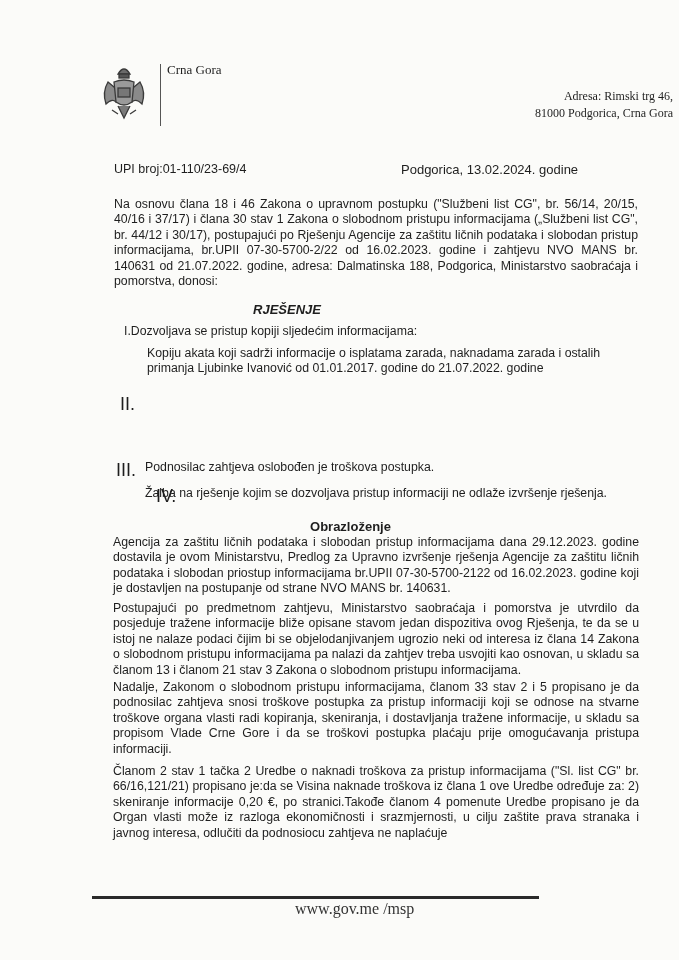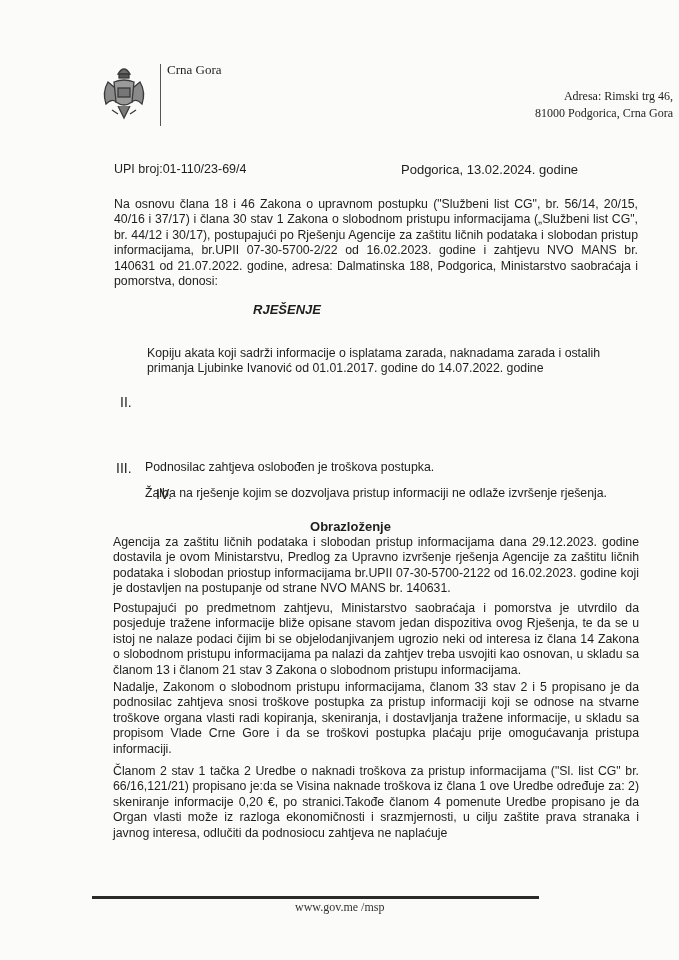--- a/index.html
+++ b/index.html
@@ -23,24 +23,24 @@
     .addr { position: absolute; right: 17px; top: 88px; text-align: right; font-size: 12px; line-height: 17px; }
 
     .refno { position: absolute; left: 103px; top: 162px; font-size: 12.5px; }
     .date  { position: absolute; left: 390px; top: 162px; font-size: 13px; }
 
     .para {
       position: absolute; font-size: 12.3px; line-height: 15.4px;
       text-align: justify; margin: 0;
     }
     .heading { position: absolute; font-size: 13px; font-weight: bold; }
-    .roman { position: absolute; font-size: 14px; }
+    .roman { position: absolute; font-size: 18px; }
 
     .footer-line { position: absolute; left: 81px; top: 896px; width: 447px; height: 3px; background: #2a2a2a; }
-    .footer-url { position: absolute; left: 284px; top: 900px; font-size: 12px; color: #333; }
+    .footer-url { position: absolute; left: 284px; top: 900px; font-size: 16px; color: #333; }
   </style>
 </head>
 <body>
 
 <div class="page">
 
   <svg class="coat" viewBox="0 0 52 62">
     <g fill="none" stroke="#3a3a3a" stroke-width="1.3">
       <path d="M20 12 Q26 2 32 12 Z" fill="#6a6a6a"></path>
       <rect x="21" y="12" width="10" height="4" fill="#555"></rect>
@@ -59,21 +59,22 @@
     <div>81000 Podgorica, Crna Gora</div>
   </div>
 
   <div class="refno sans">UPI broj:01-110/23-69/4</div>
   <div class="date sans">Podgorica, 13.02.2024. godine</div>
 
   <p class="para sans" style="left:103px; top:197px; width:524px;">Na osnovu člana 18 i 46 Zakona o upravnom postupku ("Službeni list CG", br. 56/14, 20/15, 40/16 i 37/17) i člana 30 stav 1 Zakona o slobodnom pristupu informacijama („Službeni list CG", br. 44/12 i 30/17), postupajući po Rješenju Agencije za zaštitu ličnih podataka i slobodan pristup informacijama, br.UPII 07-30-5700-2/22 od 16.02.2023. godine i zahtjevu NVO MANS br. 140631 od 21.07.2022. godine, adresa: Dalmatinska 188, Podgorica, Ministarstvo saobraćaja i pomorstva, donosi:</p>
 
   <div class="heading sans" style="left:0; width:552px; top:302px; text-align:center; font-style:italic;">RJEŠENJE</div>
 
-  <p class="para sans" style="left:136px; top:346px; width:490px; text-align:left;">Kopiju akata koji sadrži informacije o isplatama zarada, naknadama zarada i ostalih primanja Ljubinke Ivanović od 01.01.2017. godine do 14.07.2022. godine</p>
+  <div class="para sans" style="left:113px; top:324px; width:520px;">I.Dozvoljava se pristup kopiji sljedećim informacijama:</div>
+  <p class="para sans" style="left:136px; top:346px; width:490px; text-align:left;">Kopiju akata koji sadrži informacije o isplatama zarada, naknadama zarada i ostalih primanja Ljubinke Ivanović od 01.01.2017. godine do 21.07.2022. godine</p>
 
   <div class="roman sans" style="left:109px; top:394px;">II.</div>
 
   <div class="roman sans" style="left:105px; top:460px;">III.</div>
   <p class="para sans" style="left:134px; top:460px; width:480px; text-align:left;">Podnosilac zahtjeva oslobođen je troškova postupka.</p>
 
   <div class="roman sans" style="left:104px; top:486px;margin-left:41px;">IV.</div>
   <p class="para sans" style="left:134px; top:486px; width:483px;">Žalba na rješenje kojim se dozvoljava pristup informaciji ne odlaže izvršenje rješenja.</p>
 
   <div class="heading sans" style="left:0; width:679px; top:519px; text-align:center;">Obrazloženje</div>

